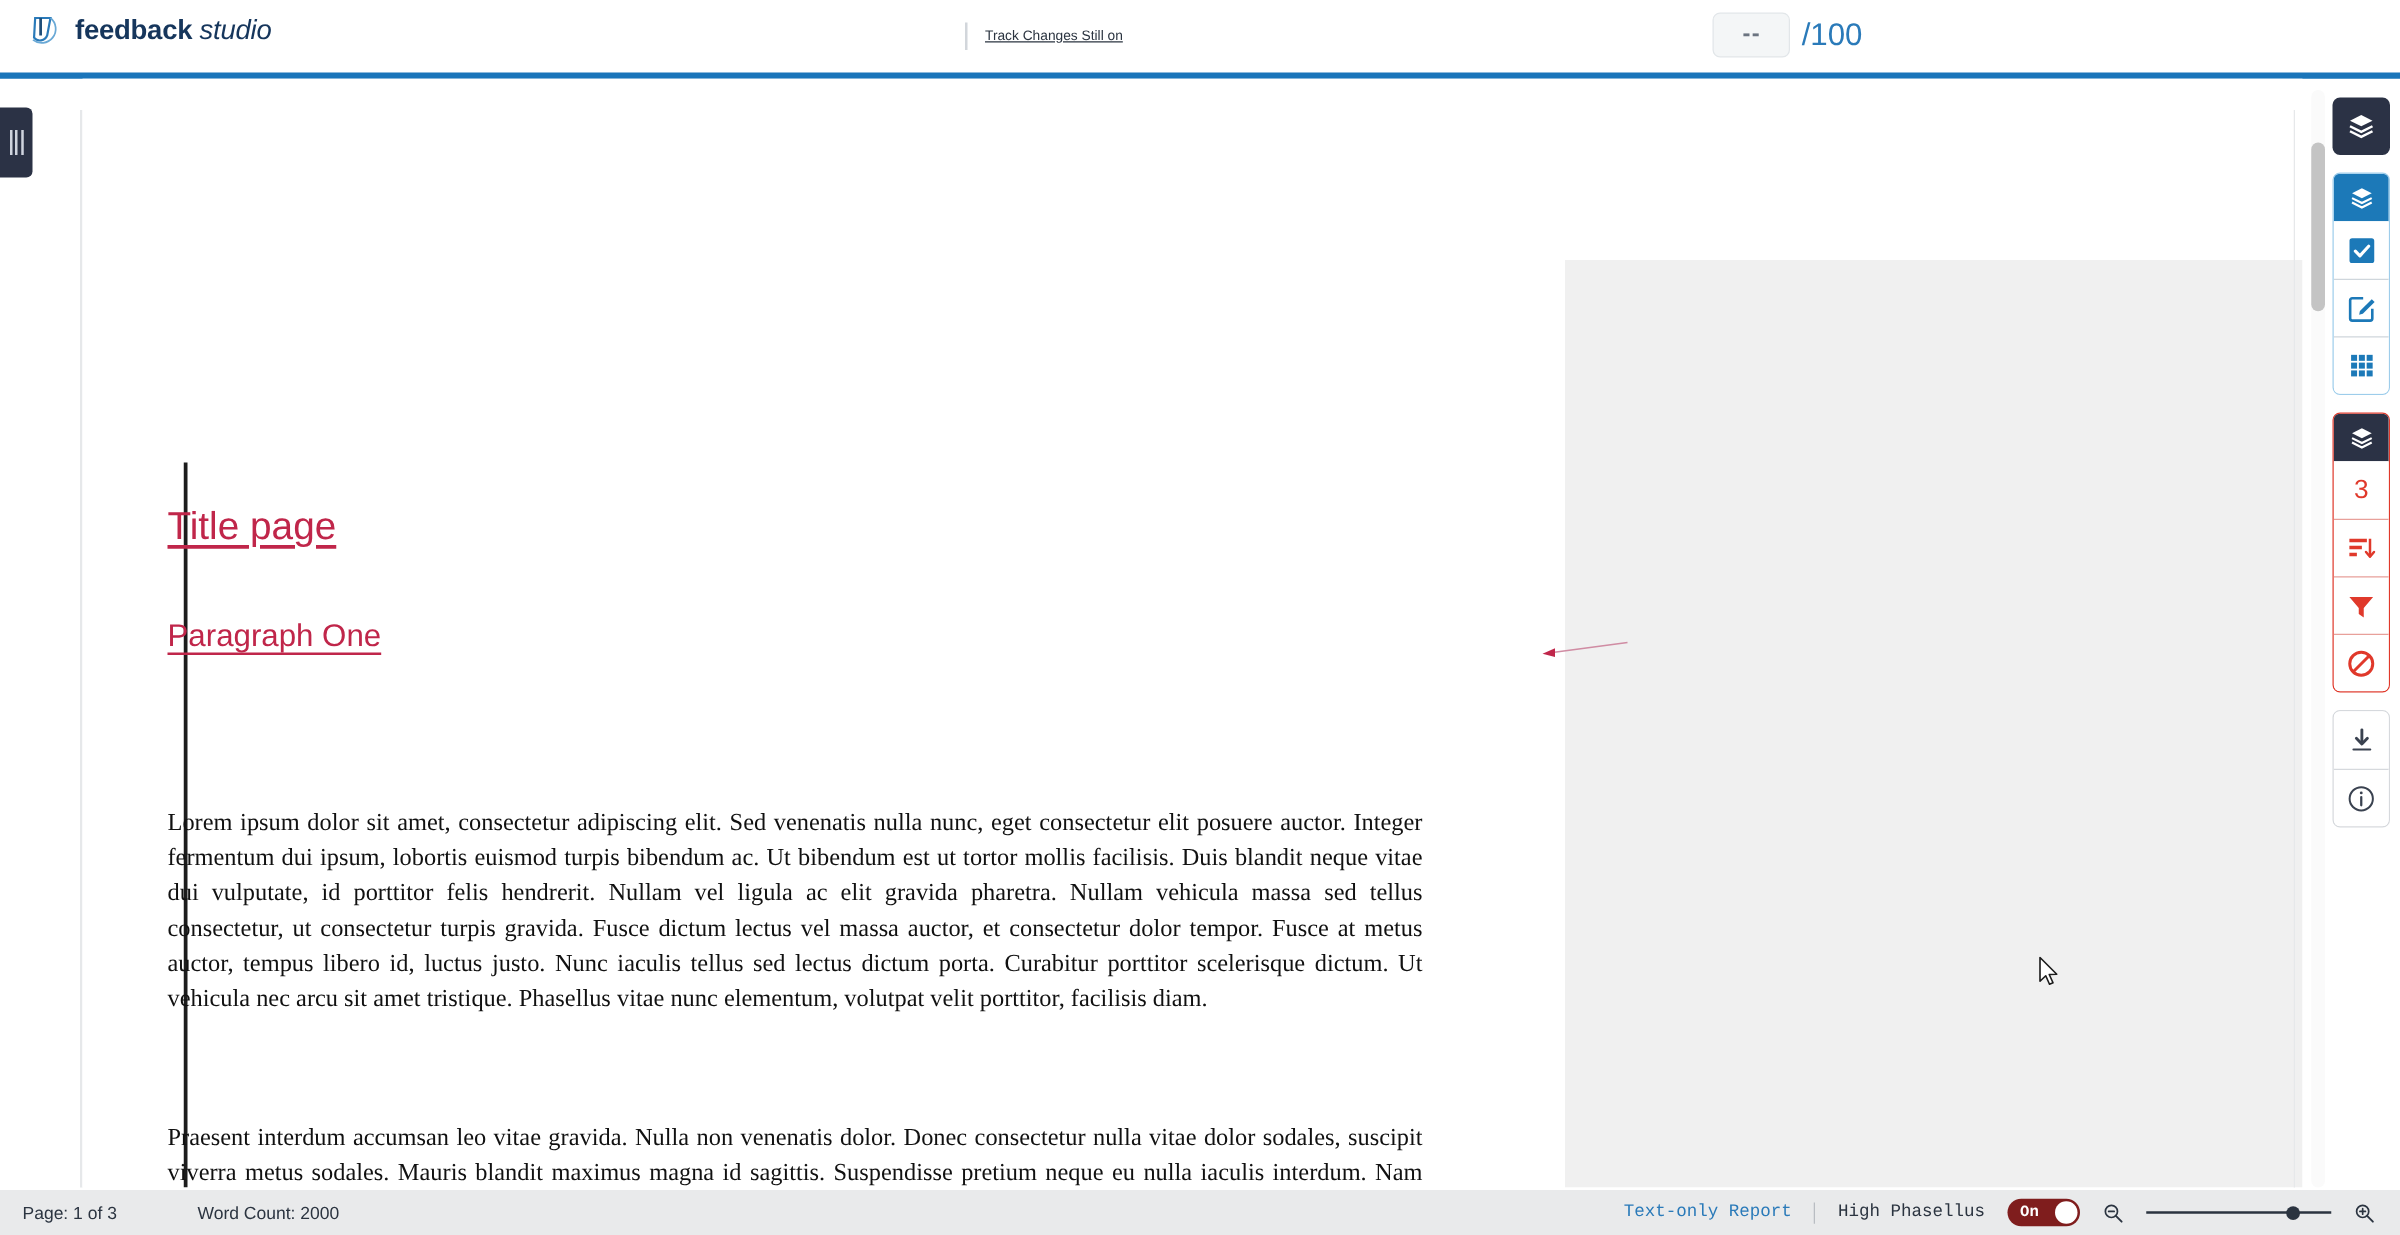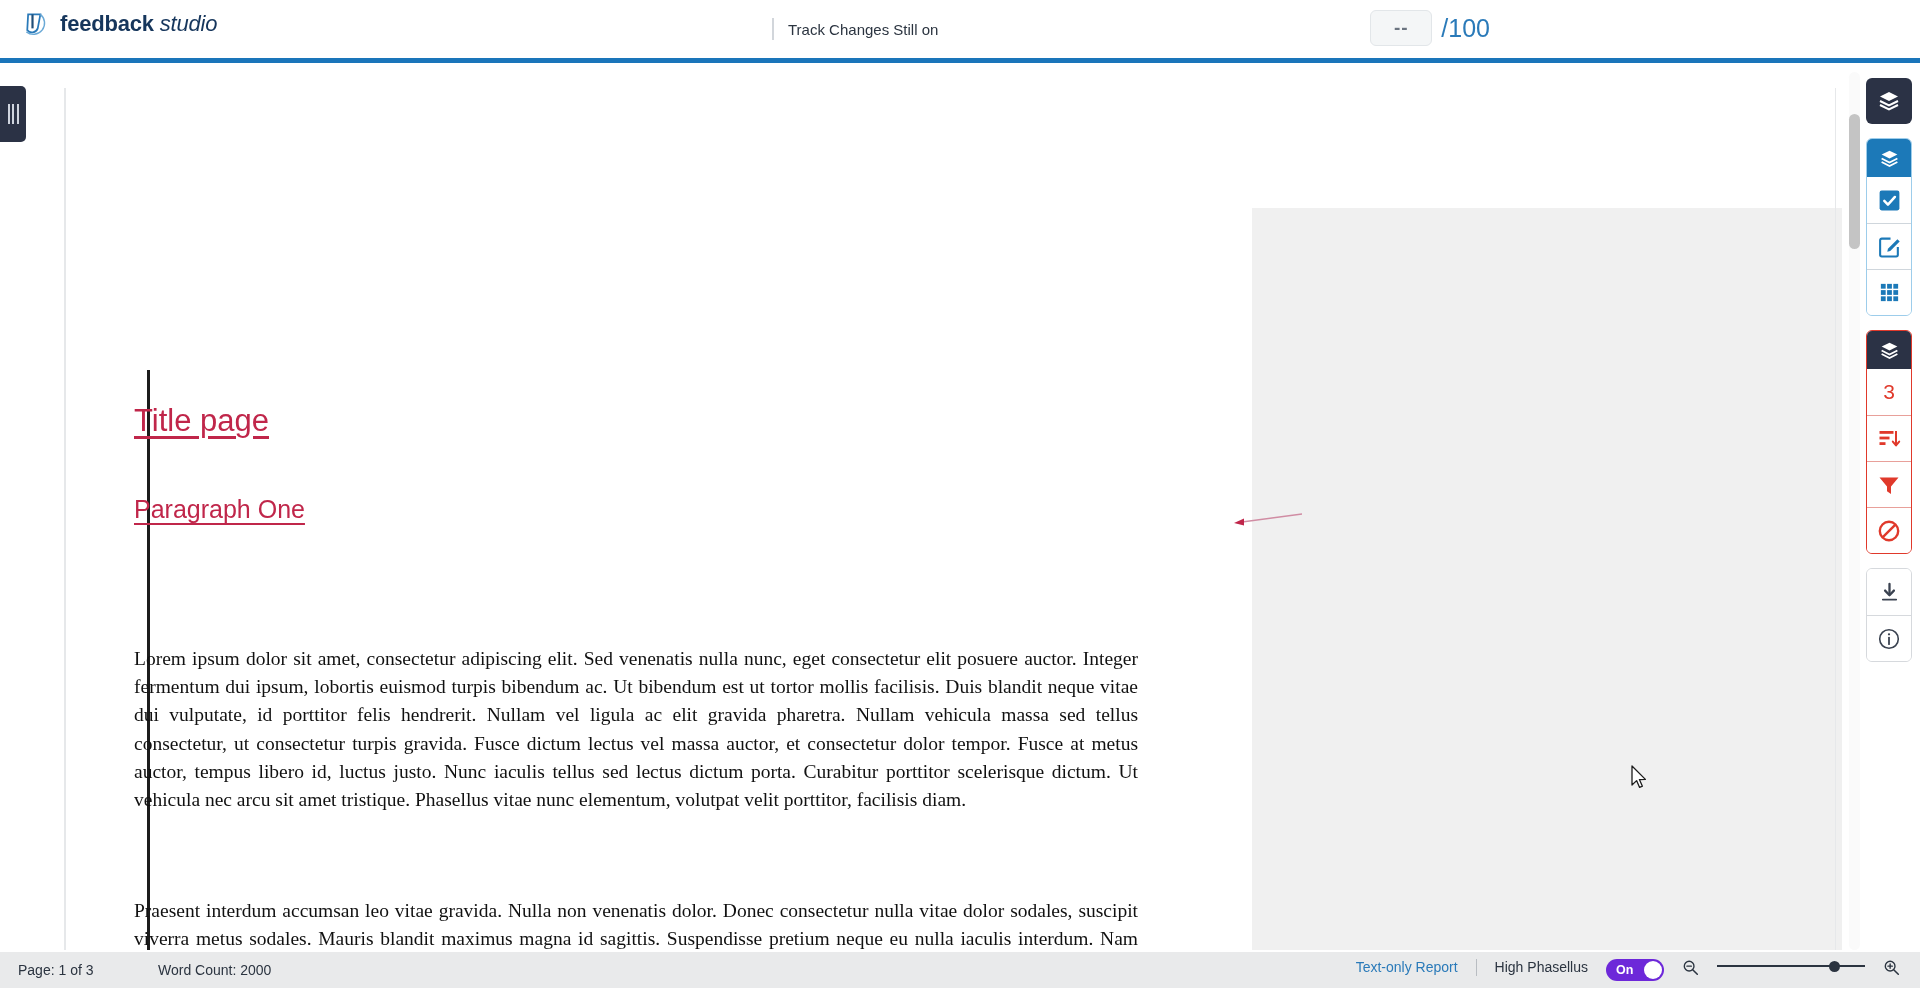--- a/index.html
+++ b/index.html
@@ -31,21 +31,21 @@
     font-family: "Liberation Sans", sans-serif;
   }
   .logo-text b { font-weight: 700; color: #16365c; }
   .logo-text i { font-style: italic; font-weight: 400; color: #16365c; }
 
   .track-changes {
     position: absolute; left: 772px; top: 18px;
     display: flex; align-items: center; gap: 14px;
   }
   .tc-divider { width: 2px; height: 22px; background: #d2d6db; }
-  .tc-label { font-size: 15px; color: #2b3440; }
+  .tc-label { font-size: 11px; color: #2b3440; text-decoration: underline; }
 
   .grade-wrap {
     position: absolute; right: 430px; top: 10px;
     display: flex; align-items: center; gap: 9px;
   }
   .grade-box {
     width: 62px; height: 36px; border-radius: 6px;
     background: #f4f6f7; border: 1px solid #e2e6e9;
     display: flex; align-items: center; justify-content: center;
     font-size: 19px; color: #6b7480; font-weight: 700; letter-spacing: 1px;
@@ -190,27 +190,27 @@
 
   
   .statusbar {
     position: absolute; left: 0; bottom: 0; width: 1920px; height: 36px;
     background: #e9eaeb; display: flex; align-items: center;
     font-size: 14px; color: #2b3440;
   }
   .sb-page { position: absolute; left: 18px; }
   .sb-words { position: absolute; left: 158px; }
   .sb-right {
-    position: absolute; right: 20px; display: flex; gap: 18px;
+    position: absolute; right: 20px; display: flex; align-items: center; gap: 18px; font-family: Liberation Mono, monospace;
   }
   .sb-link { color: #2a7ab9; cursor: pointer; }
   .sb-div { width: 1px; height: 17px; background: #b9bdc2; }
   .sb-hires { color: #2b3440; }
   .toggle {
-    width: 58px; height: 22px; border-radius: 11px; background: #6d28d9;
+    width: 58px; height: 22px; border-radius: 11px; background: #7f1d1d;
     position: relative; display: flex; align-items: center; cursor: pointer;
   }
   .toggle-label {
     position: absolute; left: 10px; font-size: 12.5px; color: #ffffff; font-weight: 700;
   }
   .toggle-knob {
     position: absolute; right: 2px; width: 18px; height: 18px;
     border-radius: 50%; background: #ffffff;
   }
   .zoom-slider {

